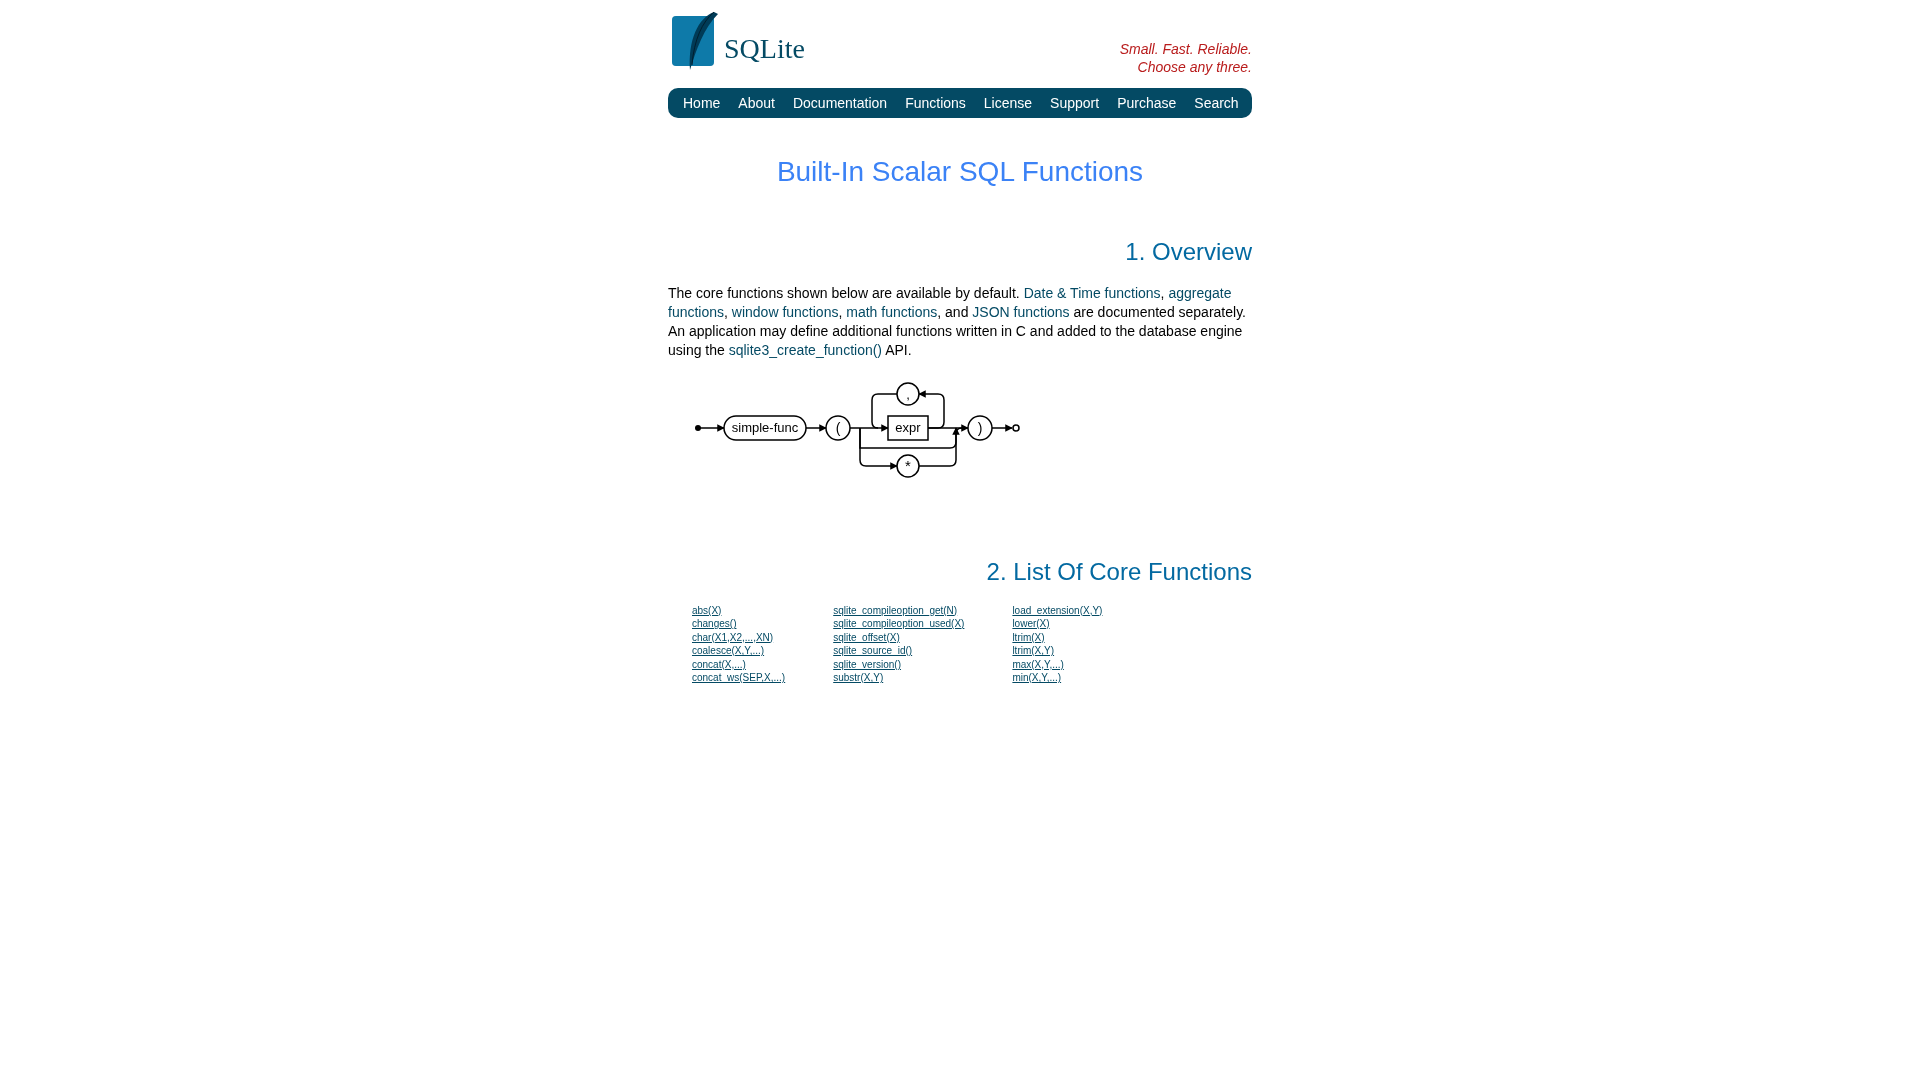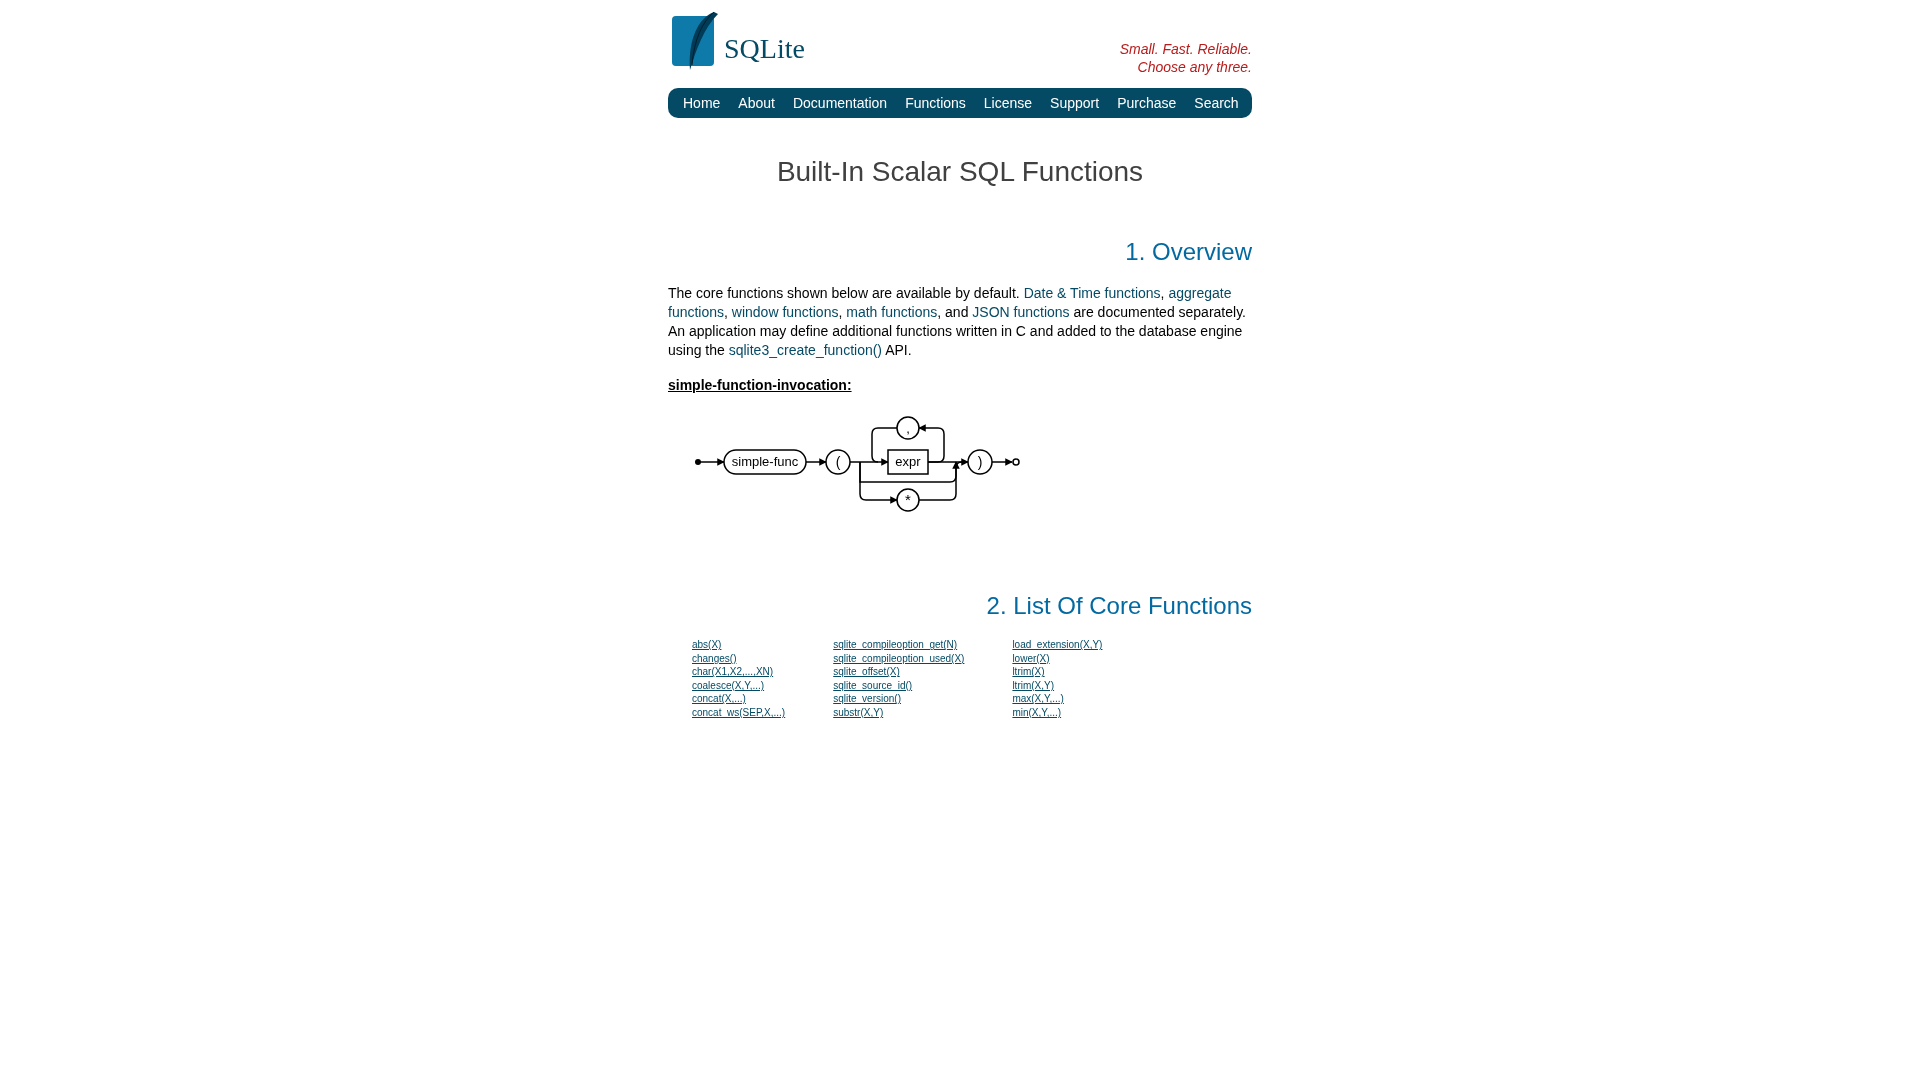--- a/index.html
+++ b/index.html
@@ -52,21 +52,21 @@
   }
   .navitem {
     color: #fff;
     font-size: 14px;
     padding: 0 9px;
     white-space: nowrap;
     cursor: pointer;
   }
   h1.page-title {
     text-align: center;
-    color: #404040;
+    color: #3b82f6;
     font-weight: normal;
     font-size: 28px;
     margin: 38px 0 50px 0;
   }
   h2.section {
     color: #0369a1;
     font-weight: normal;
     font-size: 24px;
     margin: 25px 0 18px 0;
     text-align: right;
@@ -149,23 +149,20 @@
   </div>
 
   <h1 class="page-title">Built-In Scalar SQL Functions</h1>
 
   <h2 class="section">1. Overview</h2>
 
   <p class="body">
     <span>The core functions shown below are available by default. </span><a class="link">Date &amp; Time functions</a><span>, </span><a class="link">aggregate functions</a><span>, </span><a class="link">window functions</a><span>, </span><a class="link">math functions</a><span>, and </span><a class="link">JSON functions</a><span> are documented separately. An application may define additional functions written in C and added to the database engine using the </span><a class="link">sqlite3_create_function()</a><span> API.</span>
   </p>
 
-  <p class="body">
-    <a class="invocation-label">simple-function-invocation:</a>
-  </p>
 
   <div class="diagram-wrap">
     <svg width="330" height="100" viewBox="0 0 330 100">
       <defs>
         <marker id="arrow" viewBox="0 0 10 10" refX="9" refY="5" markerWidth="5" markerHeight="5" orient="auto">
           <path d="M0 0 L10 5 L0 10 Z" fill="#000"></path>
         </marker>
       </defs>
 
       <circle cx="6" cy="50" r="3" fill="#000"></circle>

